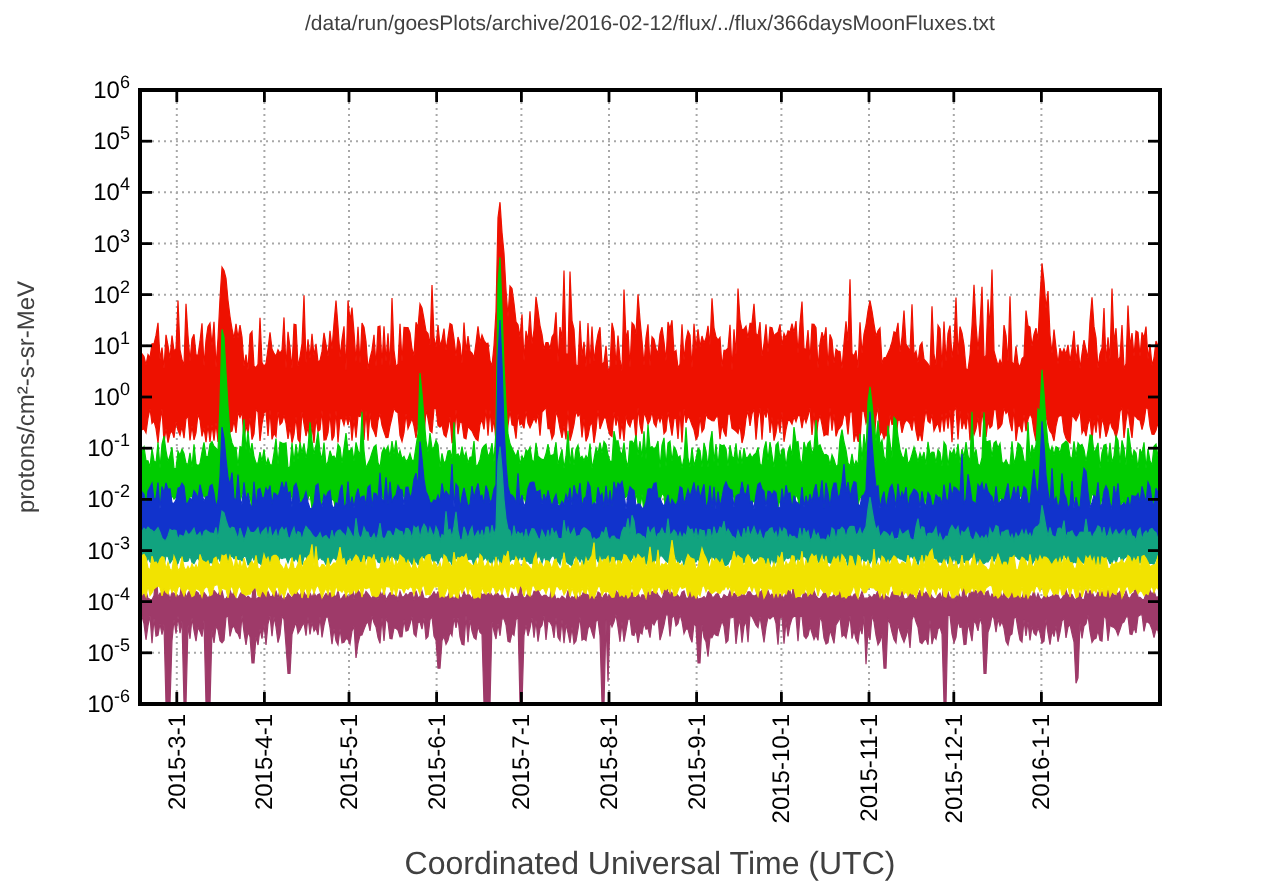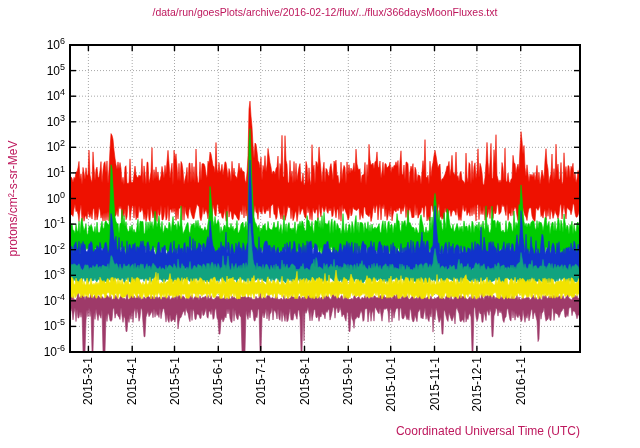--- a/index.html
+++ b/index.html
@@ -1,20 +1,20 @@
 <!DOCTYPE html>
 <html><head>
 <meta charset="utf-8">
 <style>
   html,body{margin:0;padding:0;background:#ffffff;}
   .window{position:relative;width:640px;height:448px;background:#ffffff;overflow:hidden;
-          font-family:"Liberation Sans",sans-serif;color:#be185d;}
+          font-family:"Liberation Sans",sans-serif;color:#404040;}
   .chart-title{position:absolute;left:70px;top:6px;width:510px;text-align:center;
                font-size:10.5px;white-space:nowrap;}
-  .xlabel{position:absolute;left:70px;top:424px;width:510px;text-align:right;font-size:12px;}
+  .xlabel{position:absolute;left:70px;top:424px;width:510px;text-align:center;font-size:16px;}
   .ylabel{position:absolute;left:6px;top:352px;width:307px;text-align:center;font-size:12px;
           transform:rotate(-90deg);transform-origin:0 0;white-space:nowrap;}
   svg{position:absolute;left:0;top:0;}
   .grid{stroke:#a8a8a8;stroke-width:1;stroke-dasharray:1,2;fill:none;}
   .frame{fill:none;stroke:#000;stroke-width:2;}
   .tick{stroke:#000;stroke-width:1.4;}
   text{font-family:"Liberation Sans",sans-serif;fill:#000;}
   .ytick{font-size:12px;}
   .ytick .sup{font-size:9px;}
   .xtick{font-size:12px;}

